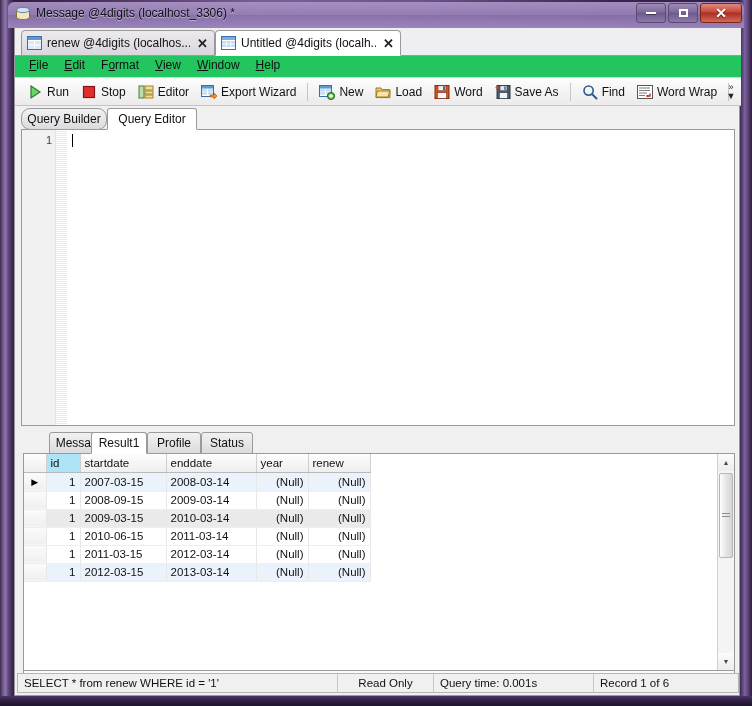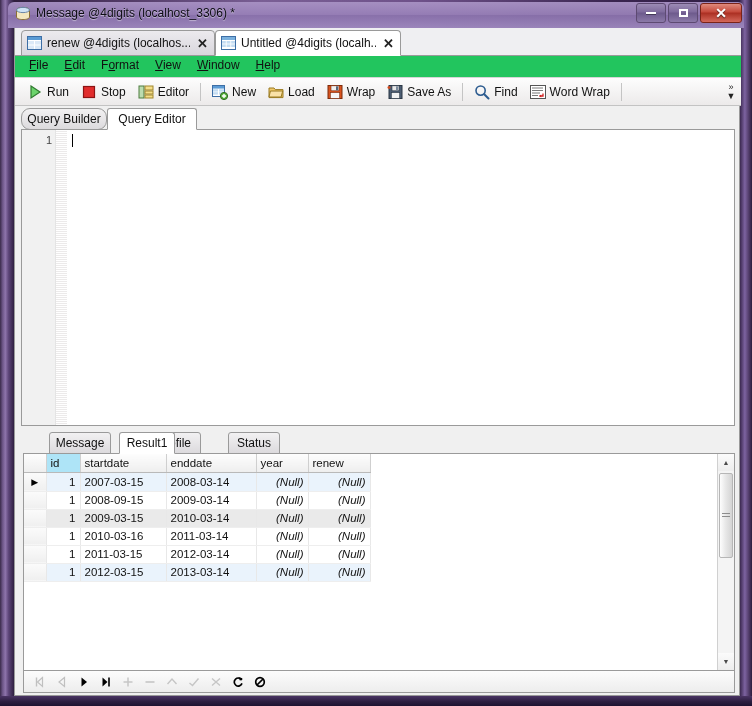--- a/index.html
+++ b/index.html
@@ -174,25 +174,25 @@
   #result-tabs {
     position: absolute; left: 6px; top: 404px; width: 714px; height: 22px;
   }
   .rtab {
     position: absolute; top: 0; height: 22px;
     display: flex; align-items: center; justify-content: center;
     font-size: 12px; color: #111; border: 1px solid #9a9a9a;
     border-top-left-radius: 3px; border-top-right-radius: 3px;
   }
   .rtab.inactive { background: linear-gradient(180deg,#f2f1f2 0%,#dcdadd 100%); }
-  .rtab.active { background: #ffffff; border-bottom-color: #ffffff; z-index: 3; margin-left: 28px; }
+  .rtab.active { background: #ffffff; border-bottom-color: #ffffff; z-index: 3; }
   #rtab-0 { left: 8px;  width: 62px; margin-left: 20px; }
   #rtab-1 { left: 70px; width: 56px; }
   #rtab-2 { left: 126px; width: 54px; }
-  #rtab-3 { left: 180px; width: 52px; margin-left: 27px; }
+  #rtab-3 { left: 180px; width: 52px; }
 
   
   #grid-panel {
     position: absolute; left: 8px; top: 425px; width: 712px; height: 218px;
     background: #ffffff; border: 1px solid #9a9a9a;
   }
   #grid-scroll-area {
     position: absolute; left: 0; top: 0; right: 17px; bottom: 0; overflow: hidden;
   }
   table.grid { border-collapse: collapse; table-layout: fixed; }
@@ -209,21 +209,21 @@
   }
   table.grid td {
     height: 18px; font-size: 11.5px; color: #111;
     border-right: 1px solid #e8e8e8; border-bottom: 1px solid #eeeeee;
     padding: 0 4px; white-space: nowrap; overflow: hidden;
   }
   td.ind { width: 22px; padding: 0; text-align: center;
     background: linear-gradient(180deg,#fbfbfb 0%,#efefef 100%);
     border-right: 1px solid #c9c9c9; }
   td.num { text-align: right; }
-  td.null { color: #a8a8a8; text-align: right; font-style: italic; }
+  td.null { color: #a8a8a8; text-align: right; }
   tr.row-normal td:not(.ind) { background: #ffffff; }
   tr.row-hover  td:not(.ind) { background: #eaeaea; }
   tr.row-select td:not(.ind) { background: #eaf3fc; }
   .cur-arrow { font-size: 9px; color: #000; line-height: 18px; }
 
   
   #grid-vscroll {
     position: absolute; right: 0; top: 0; width: 17px; height: 216px;
     background: #f4f4f4; border-left: 1px solid #d0d0d0;
   }
@@ -363,20 +363,36 @@
         <span class="tbico">
           <svg width="16" height="16" viewBox="0 0 16 16">
             <rect x="1" y="2" width="5" height="12" fill="#bcdcb0" stroke="#4d7d3e"></rect>
             <rect x="7" y="2" width="8" height="4" fill="#f4de8a" stroke="#a0862c"></rect>
             <rect x="7" y="7" width="8" height="3" fill="#f4de8a" stroke="#a0862c"></rect>
             <rect x="7" y="11" width="8" height="3" fill="#f4de8a" stroke="#a0862c"></rect>
           </svg>
         </span>
         <span>Editor</span>
       </div>
+      <div class="tb-btn">
+        <span class="tbico">
+          <svg width="16" height="16" viewBox="0 0 16 16">
+            <rect x="0.5" y="1.5" width="12" height="11" fill="#ffffff" stroke="#3d6ea5"></rect>
+            <rect x="1" y="2" width="11" height="2.6" fill="#5b9bd5"></rect>
+            <g fill="#c3dcf2">
+                <rect x="1" y="5.2" width="5" height="2.4"></rect>
+                <rect x="7" y="5.2" width="5" height="2.4"></rect>
+            <rect x="1" y="8.2" width="5" height="2.4"></rect>
+                <rect x="7" y="8.2" width="5" height="2.4"></rect>
+              </g>
+            <path d="M9 11 h4 v-2 l3 3 -3 3 v-2 h-4 z" fill="#f0922a" stroke="#a35c10" stroke-width=".7"></path>
+          </svg>
+        </span>
+        <span>Export Wizard</span>
+      </div>
 
       <div class="tb-sep"></div>
 
       <div class="tb-btn">
         <span class="tbico">
           <svg width="16" height="16" viewBox="0 0 16 16">
             <rect x="0.5" y="1.5" width="12" height="11" fill="#ffffff" stroke="#3d6ea5"></rect>
             <rect x="1" y="2" width="11" height="2.6" fill="#5b9bd5"></rect>
             <g fill="#c3dcf2">
                 <rect x="1" y="5.2" width="5" height="2.4"></rect>
@@ -401,21 +417,21 @@
       </div>
       <div class="tb-btn">
         <span class="tbico">
           <svg width="16" height="16" viewBox="0 0 16 16">
             <rect x="1" y="1.5" width="14" height="13" fill="#d8531f" stroke="#7d2c0c"></rect>
             <rect x="4" y="1.8" width="8" height="5" fill="#f0f0f0" stroke="#7d2c0c" stroke-width=".6"></rect>
             <rect x="9" y="2.3" width="2.2" height="4" fill="#55667a"></rect>
             <rect x="3.3" y="8.6" width="9.4" height="5.8" fill="#f6f6f6" stroke="#7d2c0c" stroke-width=".6"></rect>
           </svg>
         </span>
-        <span>Wrap</span>
+        <span>Word</span>
       </div>
       <div class="tb-btn">
         <span class="tbico">
           <svg width="16" height="16" viewBox="0 0 16 16">
             <rect x="2" y="1.5" width="13" height="13" fill="#4c5d72" stroke="#2b3745"></rect>
             <rect x="5" y="1.8" width="7" height="5" fill="#e8e8e8" stroke="#2b3745" stroke-width=".6"></rect>
             <rect x="9" y="2.3" width="2" height="4" fill="#7b8a9c"></rect>
             <rect x="4.3" y="8.6" width="8.4" height="5.8" fill="#f2f2f2" stroke="#2b3745" stroke-width=".6"></rect>
             <path d="M0.5 3.5h3M2 2v3" stroke="#d84a1a" stroke-width="1.3"></path>
           </svg>
@@ -534,21 +550,21 @@
               <td class="ind"></td>
               <td class="num">1</td>
               <td>2009-03-15</td>
               <td>2010-03-14</td>
               <td class="null">(Null)</td>
               <td class="null">(Null)</td>
             </tr>
             <tr class="row-normal">
               <td class="ind"></td>
               <td class="num">1</td>
-              <td>2010-03-16</td>
+              <td>2010-06-15</td>
               <td>2011-03-14</td>
               <td class="null">(Null)</td>
               <td class="null">(Null)</td>
             </tr>
             <tr class="row-normal">
               <td class="ind"></td>
               <td class="num">1</td>
               <td>2011-03-15</td>
               <td>2012-03-14</td>
               <td class="null">(Null)</td>
@@ -652,15 +668,21 @@
       <div class="nav-btn">
         <span>
           <svg width="14" height="12" viewBox="0 0 14 12">
             <circle cx="7" cy="6" r="4.3" fill="none" stroke="#000" stroke-width="1.7"></circle>
             <path d="M4 9 L10 3" stroke="#000" stroke-width="1.7"></path>
           </svg>
         </span>
       </div>
     </div>
 
+    <div id="status-bar">
+      <div class="sb-cell" id="sb-query">SELECT * from renew WHERE id = '1'</div>
+      <div class="sb-cell" id="sb-readonly">Read Only</div>
+      <div class="sb-cell" id="sb-time">Query time: 0.001s</div>
+      <div class="sb-cell" id="sb-record">Record 1 of 6</div>
+    </div>
 
   </div>
 </div>
 
 </body></html>

